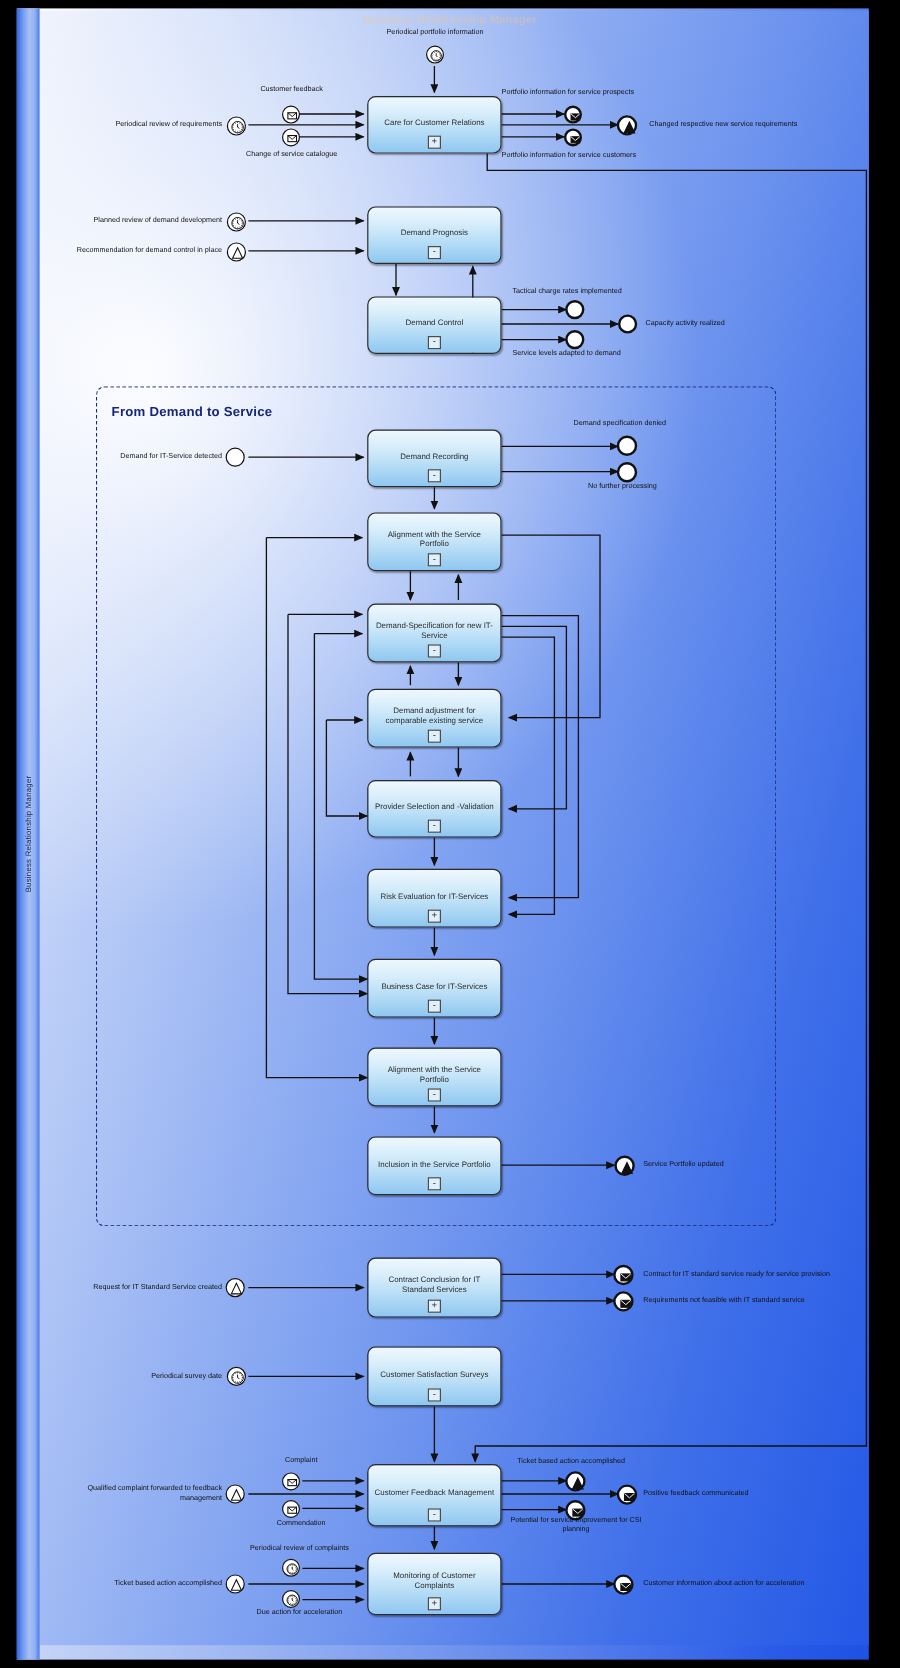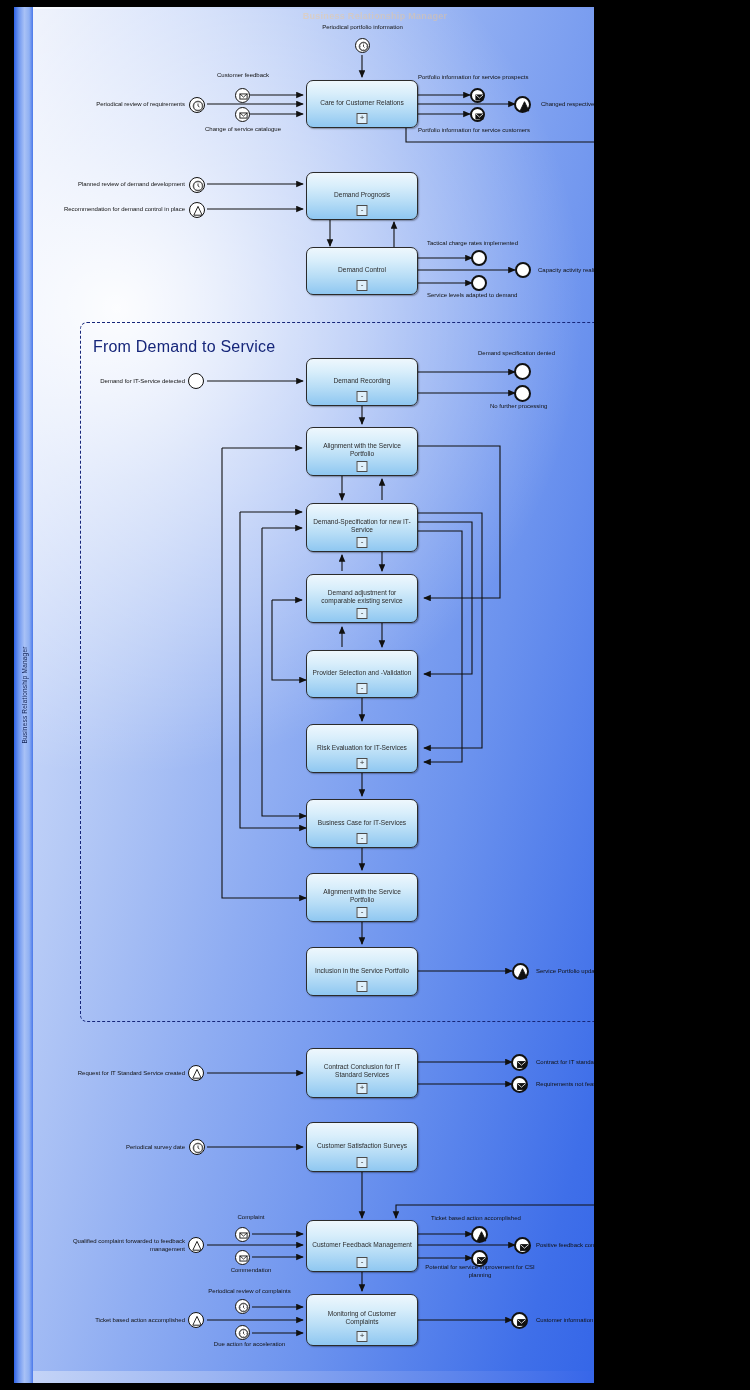--- a/index.html
+++ b/index.html
@@ -1,17 +1,17 @@
 <!DOCTYPE html>
 <html><head>
 <meta charset="utf-8">
 <style>
   html,body{margin:0;padding:0;background:#000;}
   body{font-family:"Liberation Sans",sans-serif;}
-  #root{position:relative;width:594px;height:1390px;background:#000;overflow:hidden;}
+  #root{position:relative;width:724px;height:1390px;background:#000;overflow:hidden;}
 
   
   .frame-outer{position:absolute;left:14px;top:7px;width:722px;height:1376px;
       background:linear-gradient(100deg,#ffffff 0%,#eef3fd 8%,#cfdcf8 22%,#9db6f2 45%,#5f86ec 70%,#2a5ce8 90%,#1d4fe3 100%);
   }
   .frame-inner{position:absolute;left:33px;top:9px;width:699px;height:1362px;
       background:
         radial-gradient(circle at 12% 22%, rgba(255,255,255,.95) 0%, rgba(255,255,255,.55) 14%, rgba(255,255,255,0) 38%),
         linear-gradient(105deg,#e9eefb 0%,#d3dffa 10%,#b6caf6 24%,#8fadf2 42%,#6b92ee 60%,#3f6fe9 80%,#2357e6 100%);
   }
@@ -19,21 +19,21 @@
       background:linear-gradient(90deg,#2f63e8 0%,#6f97f0 25%,#a8c1f6 55%,#8fb0f3 80%,#4a78ea 100%);}
   .spine-label{position:absolute;left:14px;top:7px;width:19px;height:1376px;}
   .spine-label span{position:absolute;left:50%;top:50%;transform:translate(-50%,-50%) rotate(-90deg);
       white-space:nowrap;font-size:6.5px;color:#0f1f52;letter-spacing:.2px;}
 
   .ghost-title{position:absolute;left:0;top:11px;width:750px;text-align:center;
       font-size:9px;font-weight:bold;color:rgba(255,200,120,.38);letter-spacing:.3px;}
 
   
   .group{position:absolute;border:1px dashed #16267a;border-radius:7px;}
-  .group-title{position:absolute;font-size:16px;font-weight:normal;color:#16267a;letter-spacing:.2px;}
+  .group-title{position:absolute;font-size:11px;font-weight:bold;color:#16267a;letter-spacing:.2px;}
 
   
   .act{position:absolute;box-sizing:border-box;border:1px solid #2b2b2b;border-radius:7px;
       background:linear-gradient(180deg,#eef7fd 0%,#d8eefb 28%,#b7ddf6 62%,#8fc7f1 100%);
       box-shadow:1px 1px 1.5px rgba(0,0,0,.35);}
   .act .lbl{position:absolute;left:4px;right:4px;top:50%;transform:translateY(-60%);
       text-align:center;font-size:6.6px;color:#2c2c2c;line-height:1.22;}
   .act .pm{position:absolute;left:50%;bottom:3px;transform:translateX(-50%);
       width:9px;height:9px;border:1px solid #4b4b4b;background:#dff0fb;
       font-size:8px;line-height:7px;text-align:center;color:#333;font-family:"Liberation Sans",sans-serif;}

